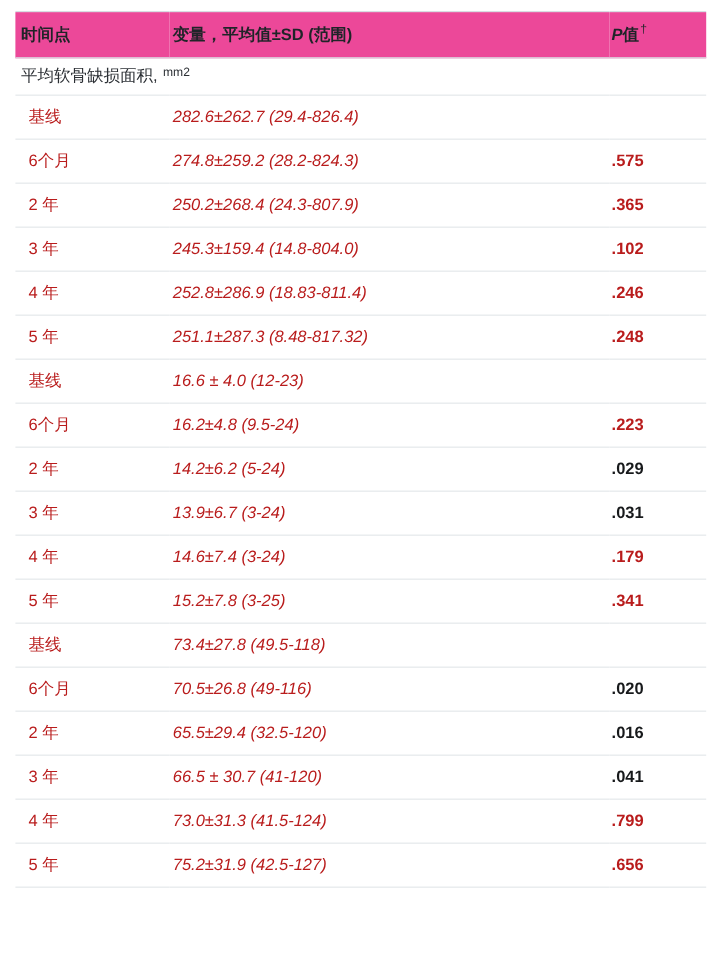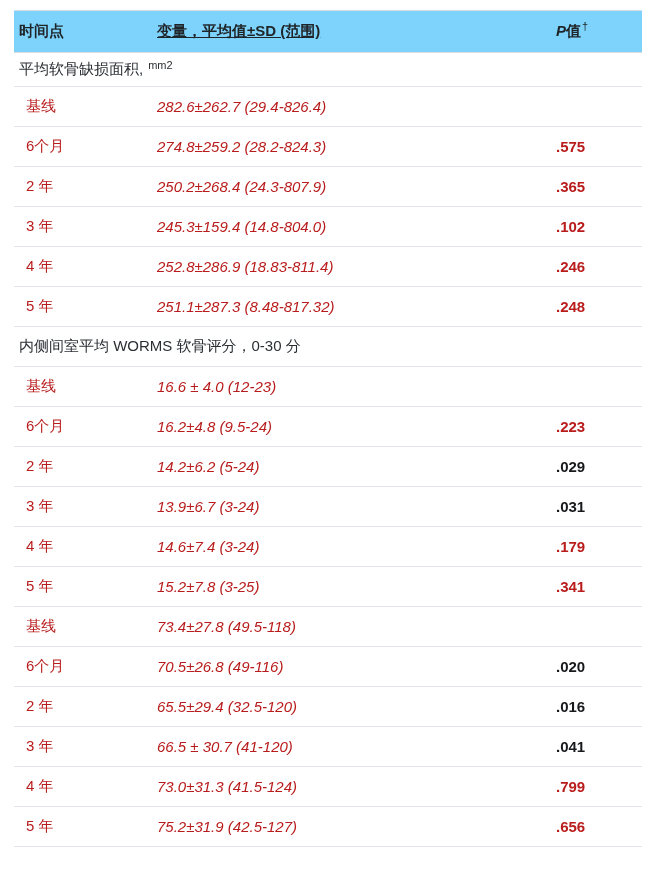--- a/index.html
+++ b/index.html
@@ -17,33 +17,33 @@
     border-collapse: collapse;
     table-layout: fixed;
     width: 628px;
     margin: 10px 8px 0 14px;
   }
   col.c-time  { width: 140px; }
   col.c-value { width: 400px; }
   col.c-p     { width: 88px; }
 
   thead th {
-    background: #7dd3fc;
+    background: #ec4899;
     border-top: 1px solid #d8dde3;
     border-bottom: 1px solid #d8dde3;
     height: 41px;
     text-align: left;
     vertical-align: middle;
     font-weight: 700;
     font-size: 15px;
     color: #1f2428;
     padding: 0;
   }
   th.col-time { padding-left: 5px; }
-  th.col-value { padding-left: 3px; text-decoration: underline; }
+  th.col-value { padding-left: 3px; }
   th.col-p { padding-left: 2px; }
   th .p-italic { font-style: italic; font-weight: 700; }
 
   tbody td {
     border-bottom: 1px solid #e2e5e9;
     height: 39px;
     vertical-align: middle;
     padding: 0;
     font-size: 15px;
     color: #b91c1c;
@@ -117,23 +117,20 @@
       <tr>
         <td class="col-time">4 年</td>
         <td class="col-value">252.8±286.9 (18.83-811.4)</td>
         <td class="col-p">.246</td>
       </tr>
       <tr>
         <td class="col-time">5 年</td>
         <td class="col-value">251.1±287.3 (8.48-817.32)</td>
         <td class="col-p">.248</td>
       </tr>
-      <tr class="section-row">
-        <td colspan="3">内侧间室平均 WORMS 软骨评分，0-30 分</td>
-      </tr>
       <tr>
         <td class="col-time">基线</td>
         <td class="col-value">16.6 ± 4.0 (12-23)</td>
         <td class="col-p"></td>
       </tr>
       <tr>
         <td class="col-time">6个月</td>
         <td class="col-value">16.2±4.8 (9.5-24)</td>
         <td class="col-p">.223</td>
       </tr>

